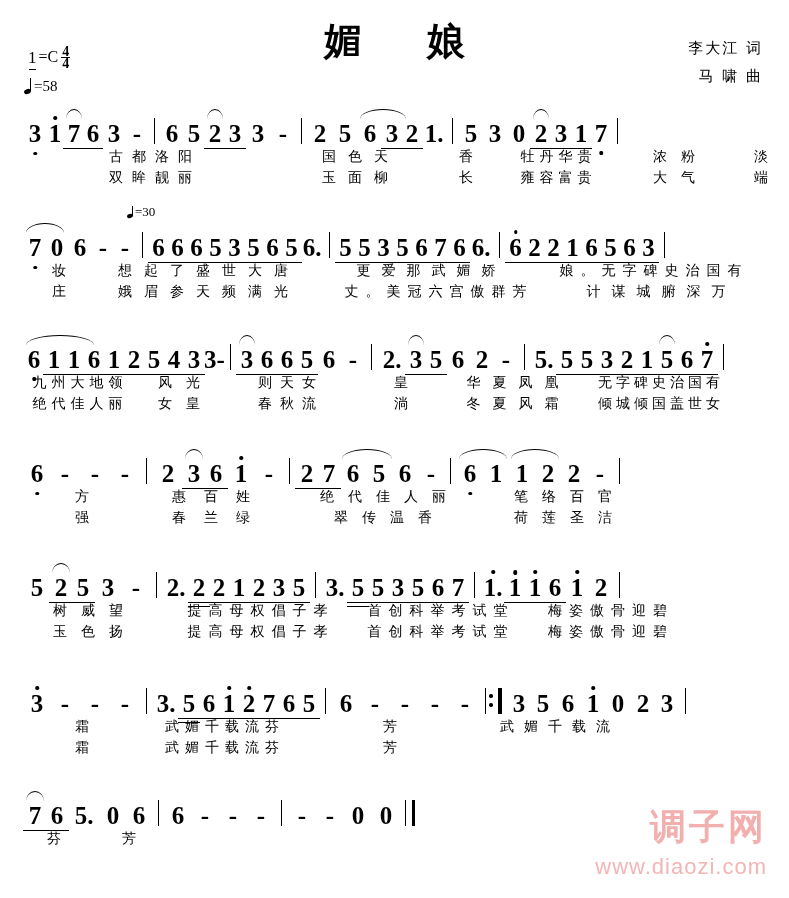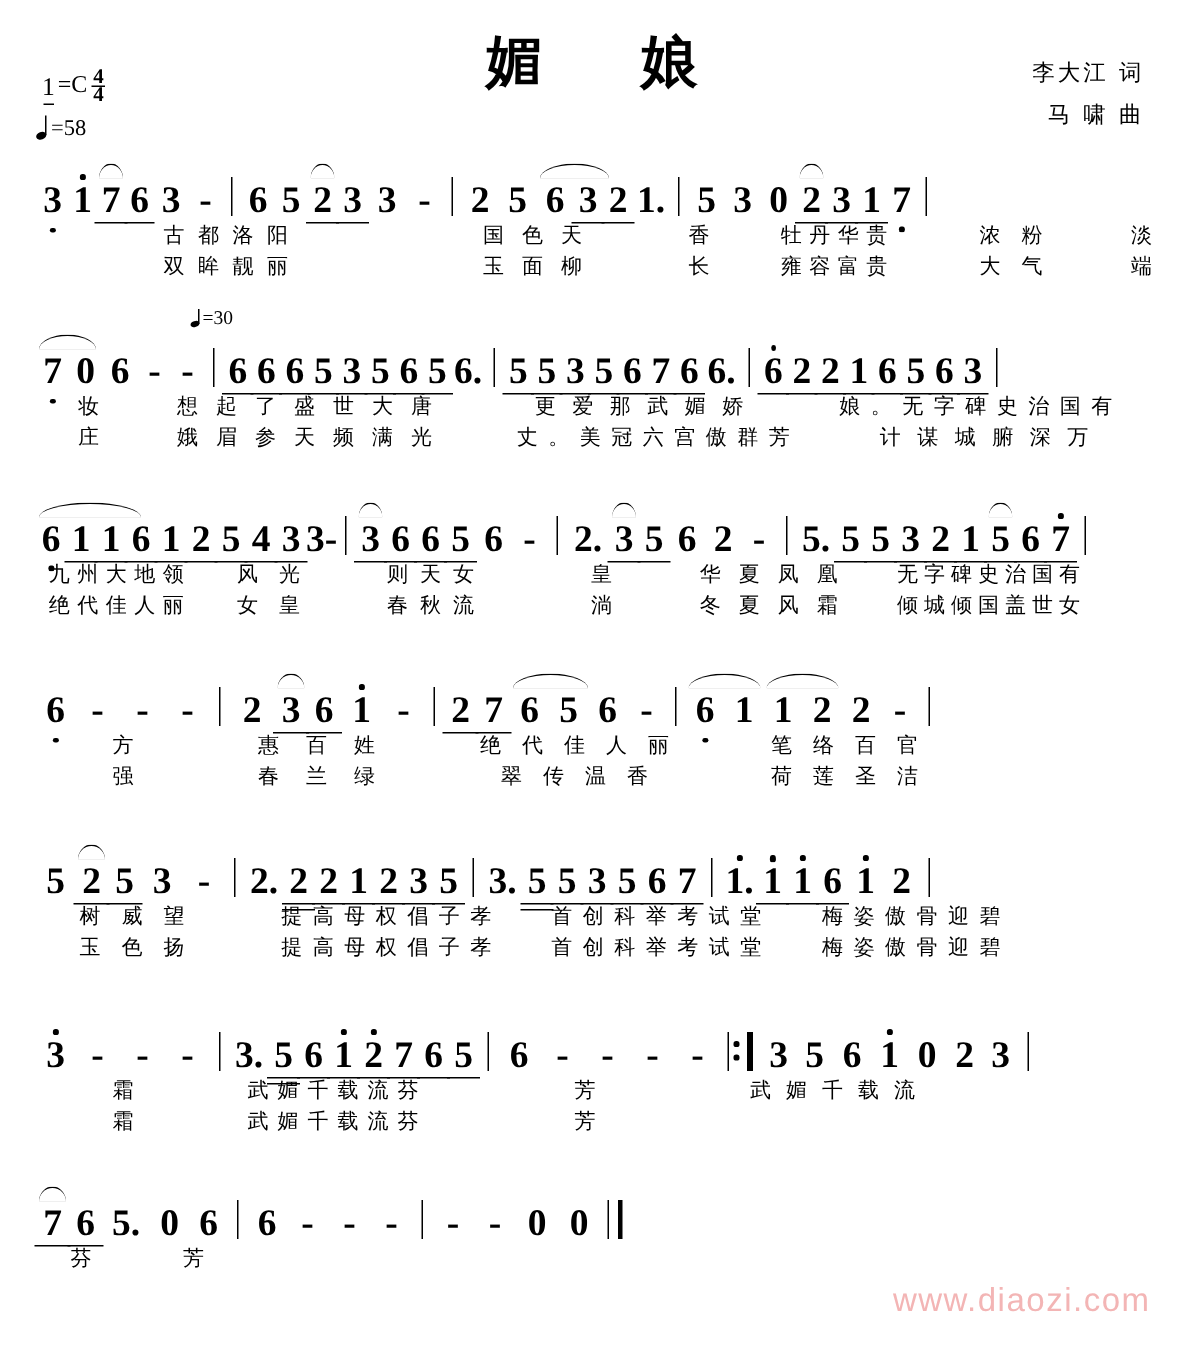--- a/index.html
+++ b/index.html
@@ -594,16 +594,17 @@
       <span class="n" style="width:28px">0</span>
       <span class="dbar"></span>
     </div>
     <div class="lyr-line">
       <span class="lw" style="width:60px;text-align:center">芬</span>
       <span class="lw" style="width:90px;text-align:center">芳</span>
     </div>
   </div>
 
   <div class="watermark">
+    <div class="wm1">调子网</div>
     <div class="wm2">www.diaozi.com</div>
   </div>
 
 </div>
 
 </body></html>

